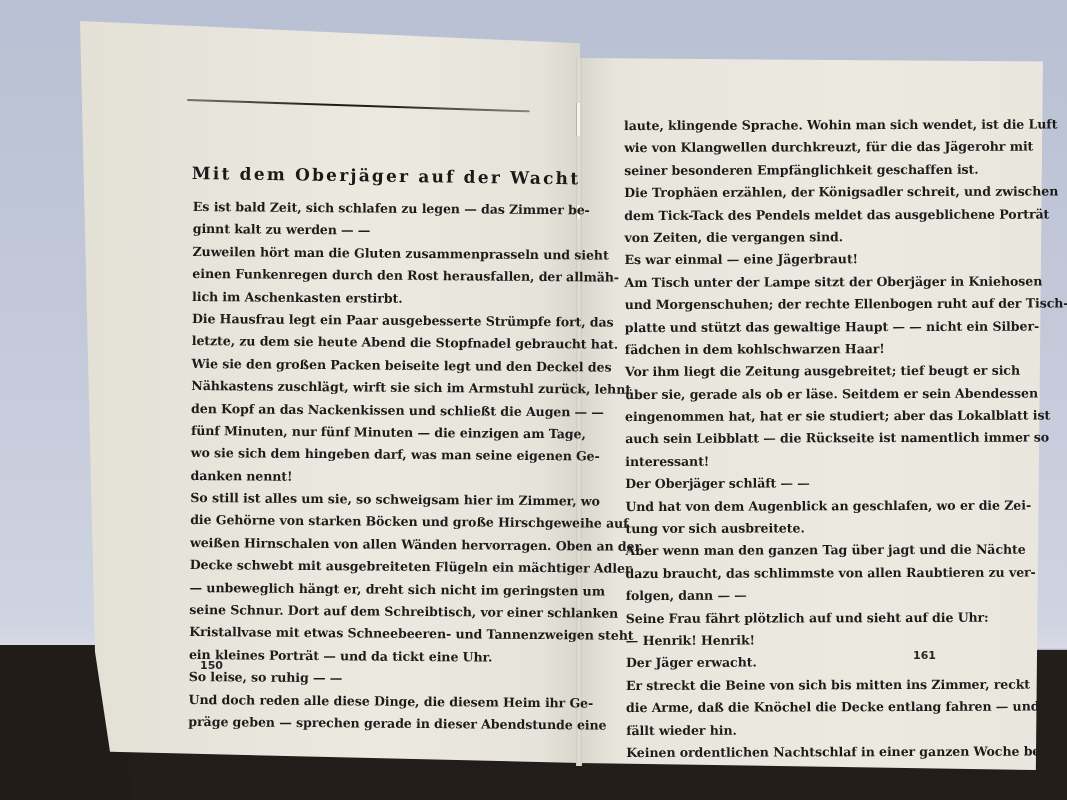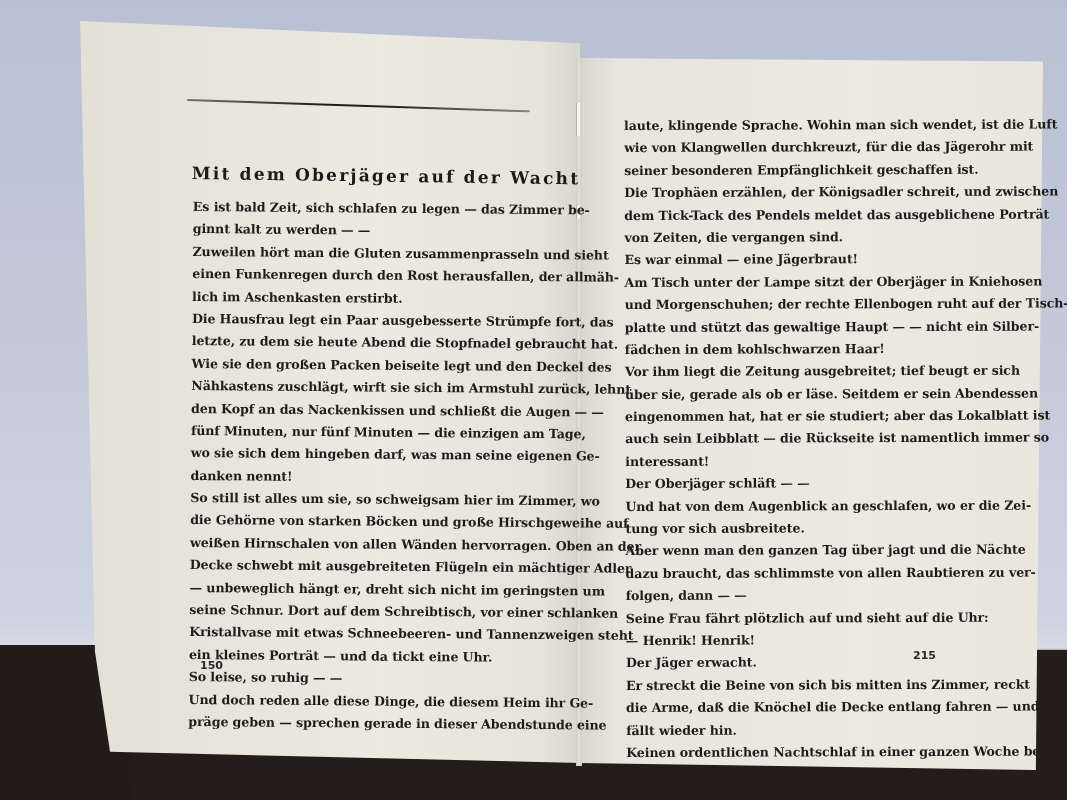--- a/index.html
+++ b/index.html
@@ -138,13 +138,13 @@
     <span class="line last">Seine Frau fährt plötzlich auf und sieht auf die Uhr:</span>
     <span class="line last">— Henrik! Henrik!</span>
     <span class="line last">Der Jäger erwacht.</span>
     <span class="line">Er streckt die Beine von sich bis mitten ins Zimmer, reckt</span>
     <span class="line">die Arme, daß die Knöchel die Decke entlang fahren — und</span>
     <span class="line last">fällt wieder hin.</span>
     <span class="line">Keinen ordentlichen Nachtschlaf in einer ganzen Woche be-</span>
   </div>
 
 <div class="page-number pn-left">150</div>
-<div class="page-number pn-right">215</div>
+<div class="page-number pn-right">161</div>
 
 </body></html>

